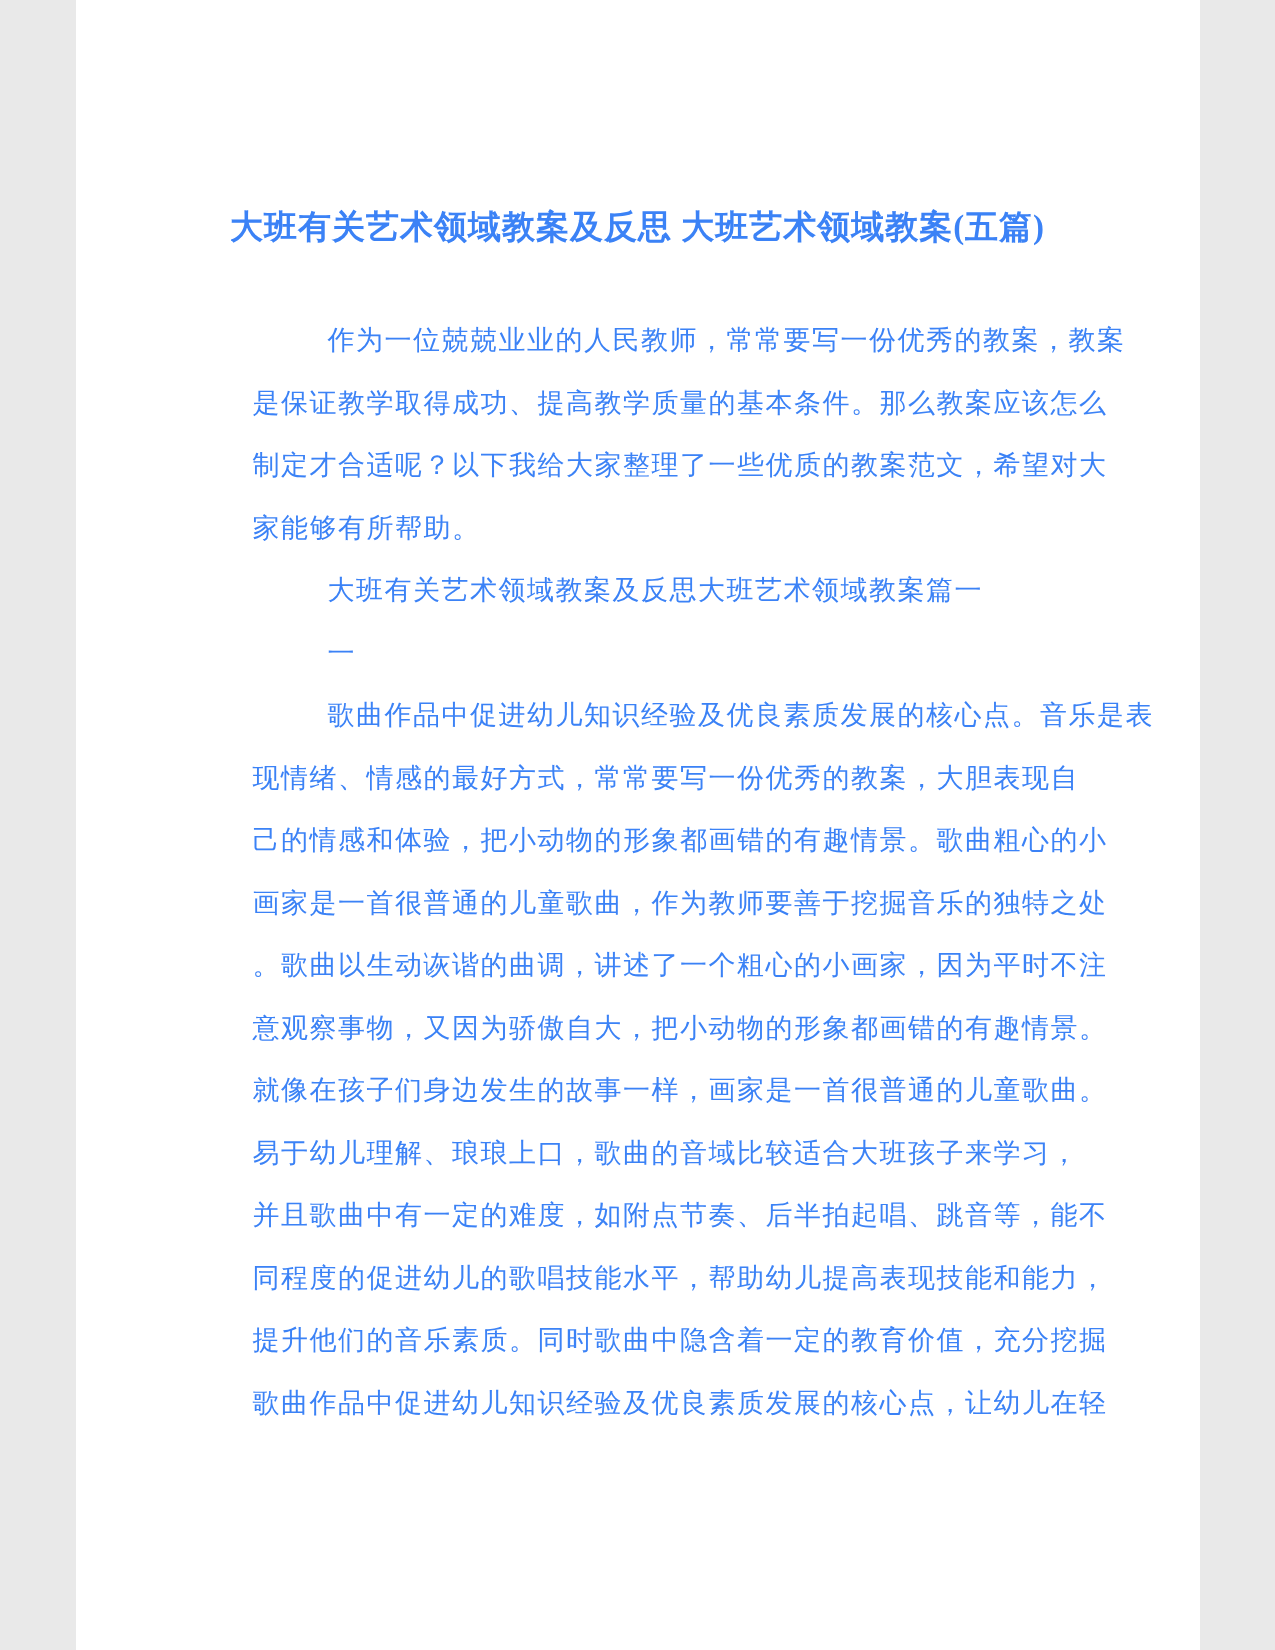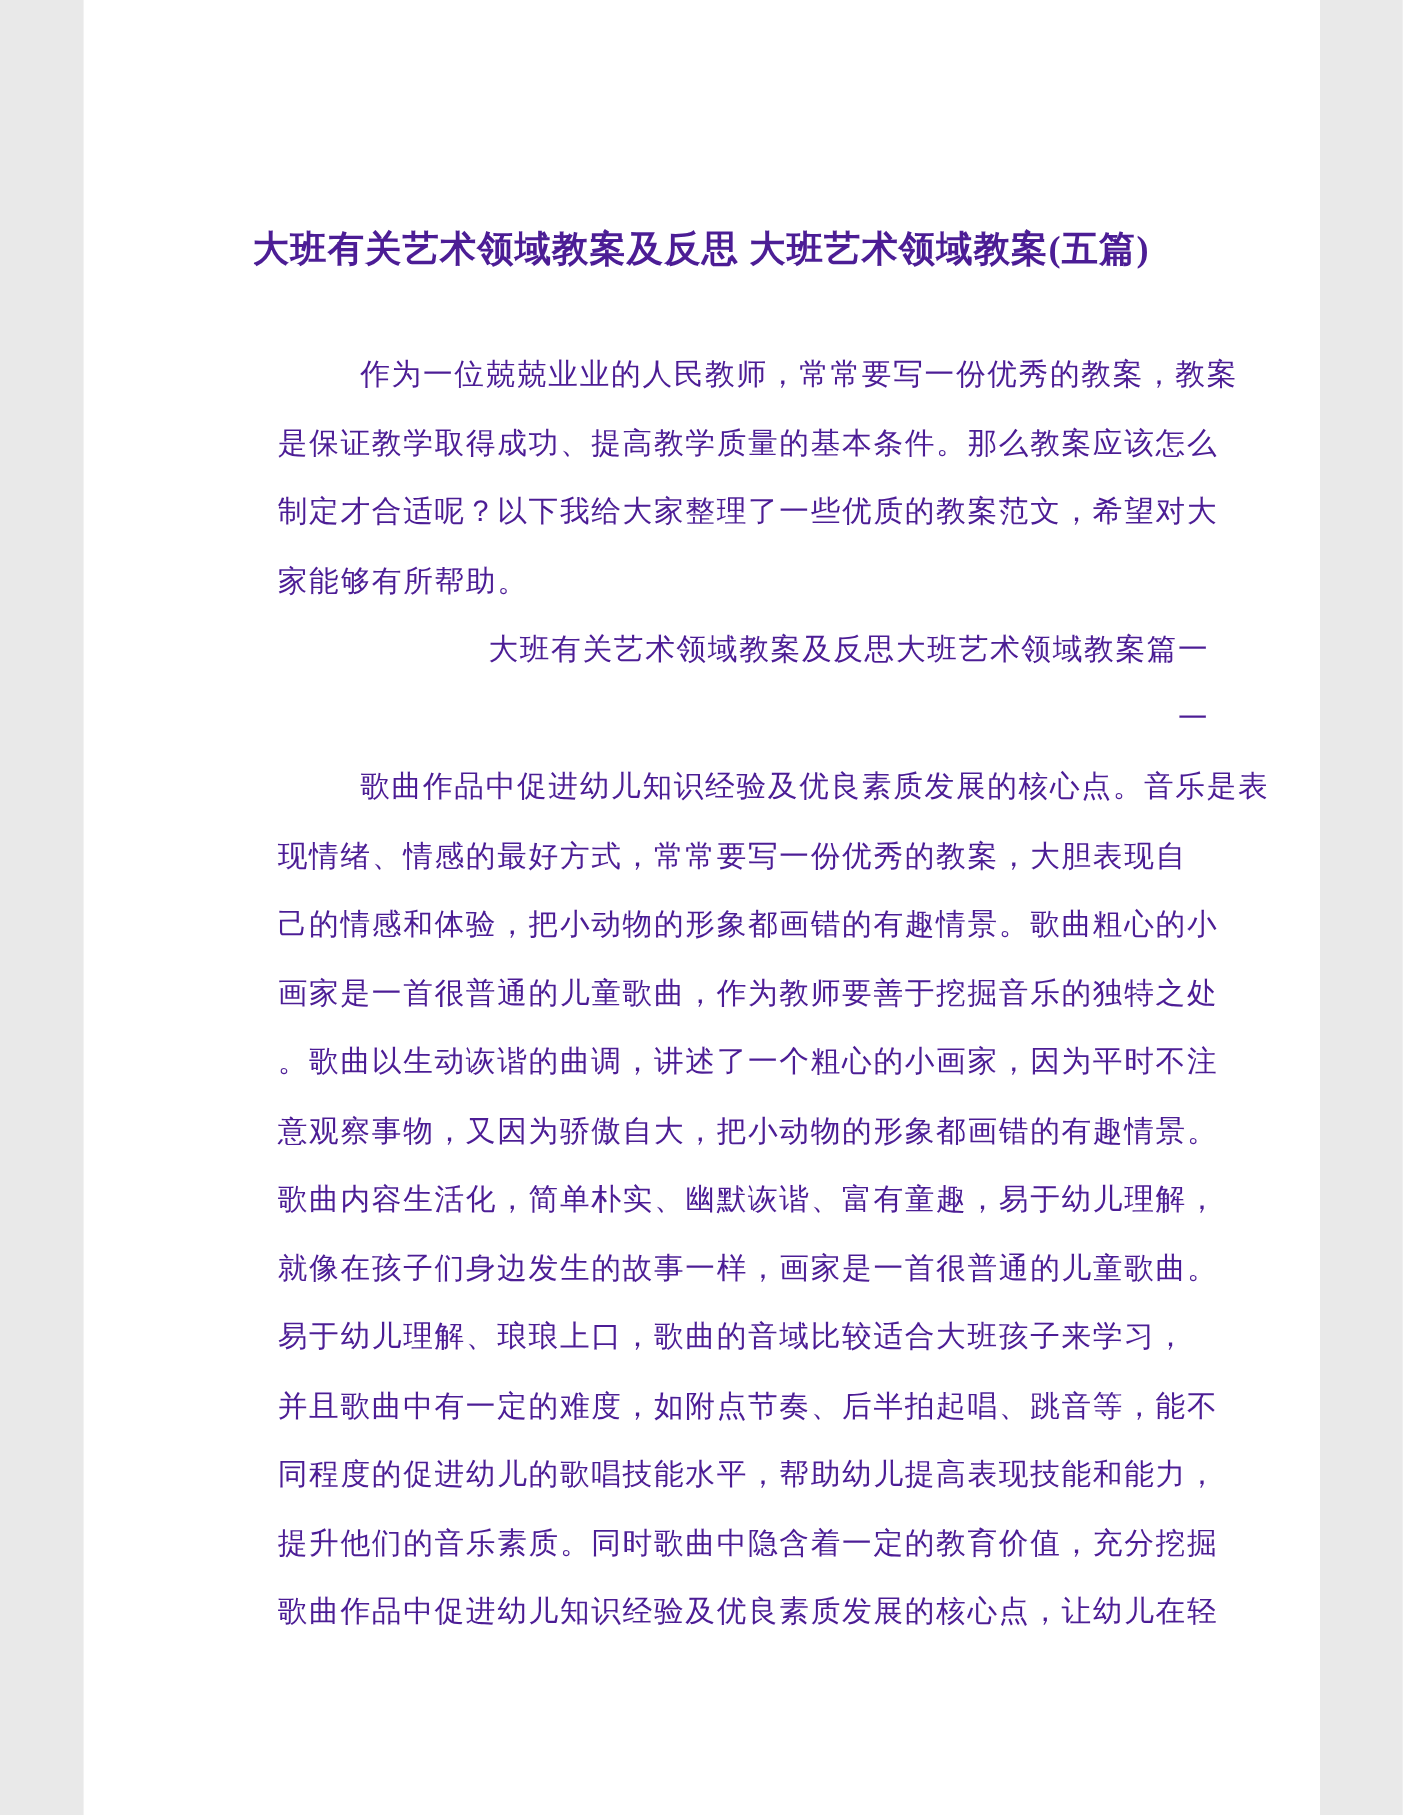--- a/index.html
+++ b/index.html
@@ -6,21 +6,21 @@
     margin: 0;
     padding: 0;
     background: #e9e9e9;
   }
   .page {
     position: relative;
     width: 1124px;
     height: 1650px;
     margin: 0 auto;
     background: #ffffff;
-    color: #4c1d95;
+    color: #3b82f6;
     font-family: "Liberation Serif", "DejaVu Serif", serif;
     overflow: hidden;
   }
   .doc-title {
     margin: 0;
     padding-top: 204px;
     text-align: center;
     font-size: 33px;
     font-weight: 700;
     letter-spacing: 1px;
@@ -35,42 +35,40 @@
   .line {
     font-size: 27px;
     letter-spacing: 1.5px;
     line-height: 62.5px;
     height: 62.5px;
     white-space: nowrap;
     font-weight: 400;
   }
   .line.indent {
     padding-left: 75px;
-    text-align: right;
   }
 </style>
 </head>
 <body>
 
 <div class="page">
   <h1 class="doc-title">大班有关艺术领域教案及反思 大班艺术领域教案(五篇)</h1>
   <div class="doc-body">
       <div class="line indent">作为一位兢兢业业的人民教师，常常要写一份优秀的教案，教案</div>
       <div class="line">是保证教学取得成功、提高教学质量的基本条件。那么教案应该怎么</div>
       <div class="line">制定才合适呢？以下我给大家整理了一些优质的教案范文，希望对大</div>
       <div class="line">家能够有所帮助。</div>
       <div class="line indent">大班有关艺术领域教案及反思大班艺术领域教案篇一</div>
       <div class="line indent">一</div>
       <div class="line indent">歌曲作品中促进幼儿知识经验及优良素质发展的核心点。音乐是表</div>
       <div class="line">现情绪、情感的最好方式，常常要写一份优秀的教案，大胆表现自</div>
       <div class="line">己的情感和体验，把小动物的形象都画错的有趣情景。歌曲粗心的小</div>
       <div class="line">画家是一首很普通的儿童歌曲，作为教师要善于挖掘音乐的独特之处</div>
       <div class="line">。歌曲以生动诙谐的曲调，讲述了一个粗心的小画家，因为平时不注</div>
       <div class="line">意观察事物，又因为骄傲自大，把小动物的形象都画错的有趣情景。</div>
-      <div class="line">歌曲内容生活化，简单朴实、幽默诙谐、富有童趣，易于幼儿理解，</div>
       <div class="line">就像在孩子们身边发生的故事一样，画家是一首很普通的儿童歌曲。</div>
       <div class="line">易于幼儿理解、琅琅上口，歌曲的音域比较适合大班孩子来学习，</div>
       <div class="line">并且歌曲中有一定的难度，如附点节奏、后半拍起唱、跳音等，能不</div>
       <div class="line">同程度的促进幼儿的歌唱技能水平，帮助幼儿提高表现技能和能力，</div>
       <div class="line">提升他们的音乐素质。同时歌曲中隐含着一定的教育价值，充分挖掘</div>
       <div class="line">歌曲作品中促进幼儿知识经验及优良素质发展的核心点，让幼儿在轻</div>
     </div>
 </div>
 
 </body></html>

